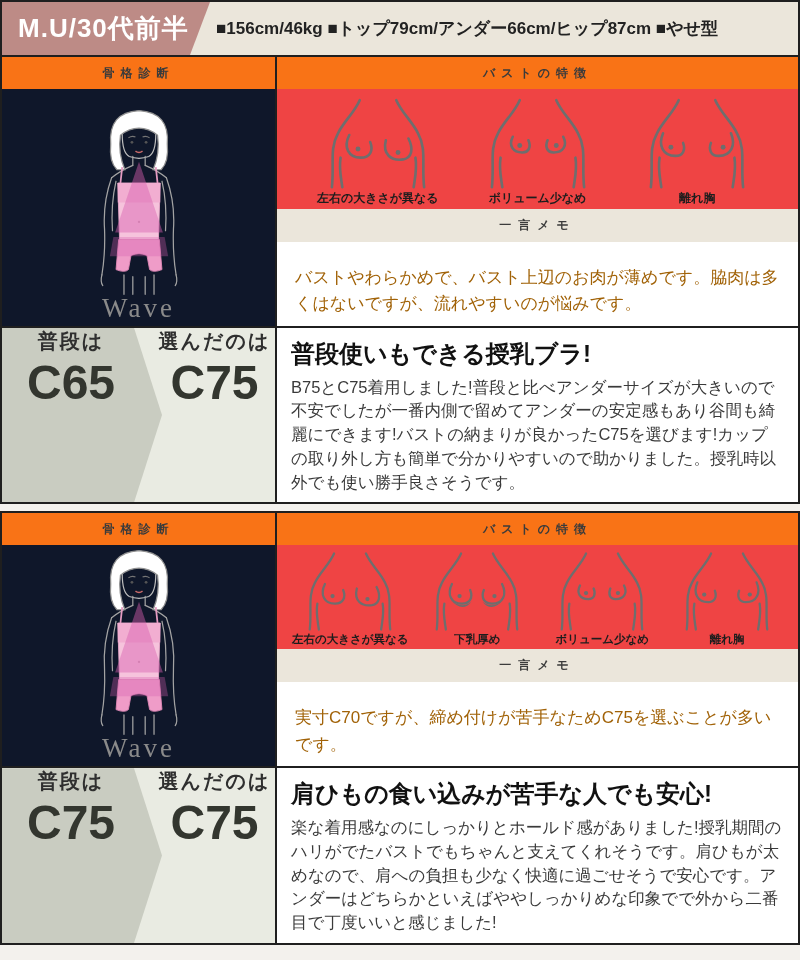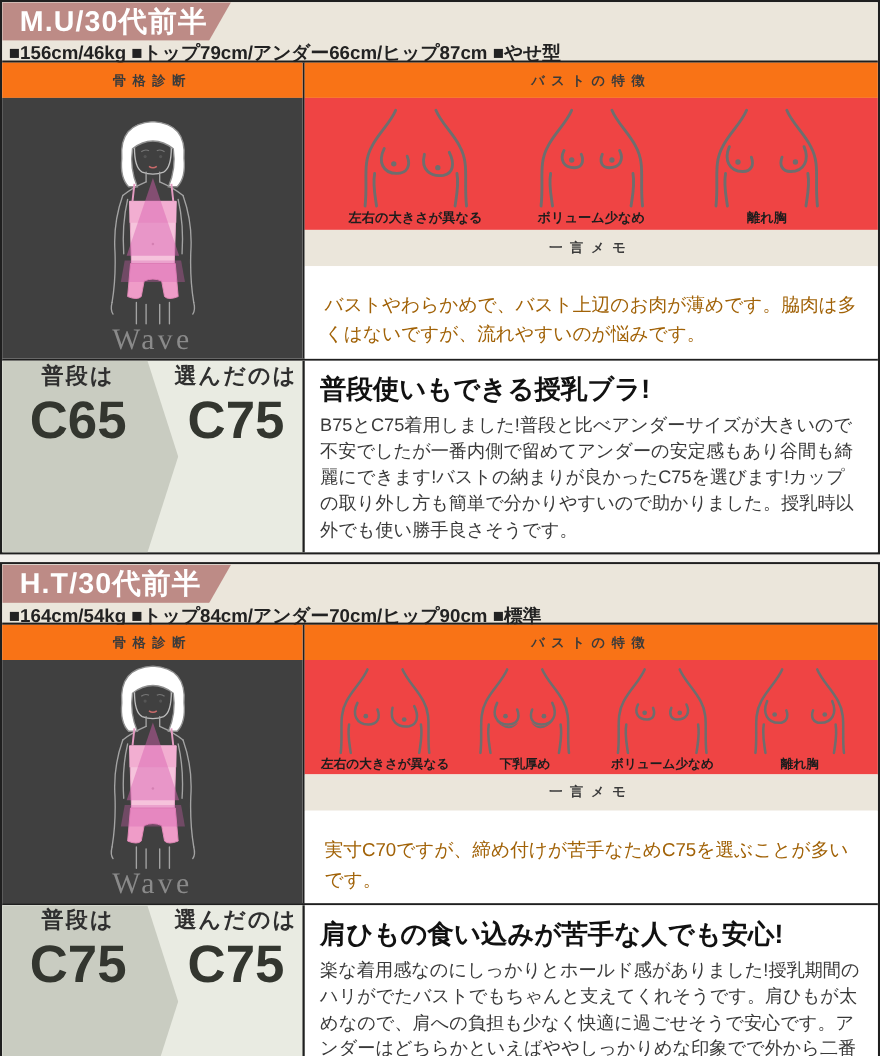--- a/index.html
+++ b/index.html
@@ -19,21 +19,20 @@
   }
   .card + .card{margin-top:7px;}
 
   
   .card-header{
     height:53px;
     background:#ebe6db;
     border-bottom:2px solid #1f1f1f;
     display:flex;
     align-items:stretch;
-    flex-direction:column;
   }
   .name-tag{
     width:208px;
     background:#bd8b86;
     clip-path:polygon(0 0,100% 0,calc(100% - 20px) 100%,0 100%);
     display:flex;
     align-items:center;
     padding-left:16px;
     box-sizing:border-box;
     color:#fff;
@@ -71,21 +70,21 @@
     display:flex;
     align-items:center;
     justify-content:center;
     font-size:12px;
     font-weight:bold;
     letter-spacing:6px;
     color:#3b3b3b;
   }
   .figure-area{
     flex:1;
-    background:#404040;
+    background:#0f172a;
     display:flex;
     flex-direction:column;
     align-items:center;
     justify-content:flex-end;
     padding-bottom:4px;
   }
   .figure-area svg.woman{display:block;}
   .wave-label{
     font-family:"Liberation Serif","DejaVu Serif",serif;
     font-size:27px;
@@ -338,26 +337,20 @@
         </div>
       </div>
       <div class="review">
         <h3>普段使いもできる授乳ブラ!</h3>
         <p>B75とC75着用しました!普段と比べアンダーサイズが大きいので不安でしたが一番内側で留めてアンダーの安定感もあり谷間も綺麗にできます!バストの納まりが良かったC75を選びます!カップの取り外し方も簡単で分かりやすいので助かりました。授乳時以外でも使い勝手良さそうです。</p>
       </div>
     </div>
   </section>
 
   <section class="card">
-    <header class="card-header">
-      <div class="name-tag">
-        <span>H.T/30代前半</span>
-      </div>
-      <div class="specs">■164cm/54kg ■トップ84cm/アンダー70cm/ヒップ90cm ■標準</div>
-    </header>
 
     <div class="card-body">
       <div class="left-col">
         <div class="col-header">骨格診断</div>
         <div class="figure-area">
           <svg class="woman" width="170" height="190" viewBox="0 0 170 215">
               <use href="#woman-fig"></use>
             </svg>
           <div class="wave-label">Wave</div>
         </div>

